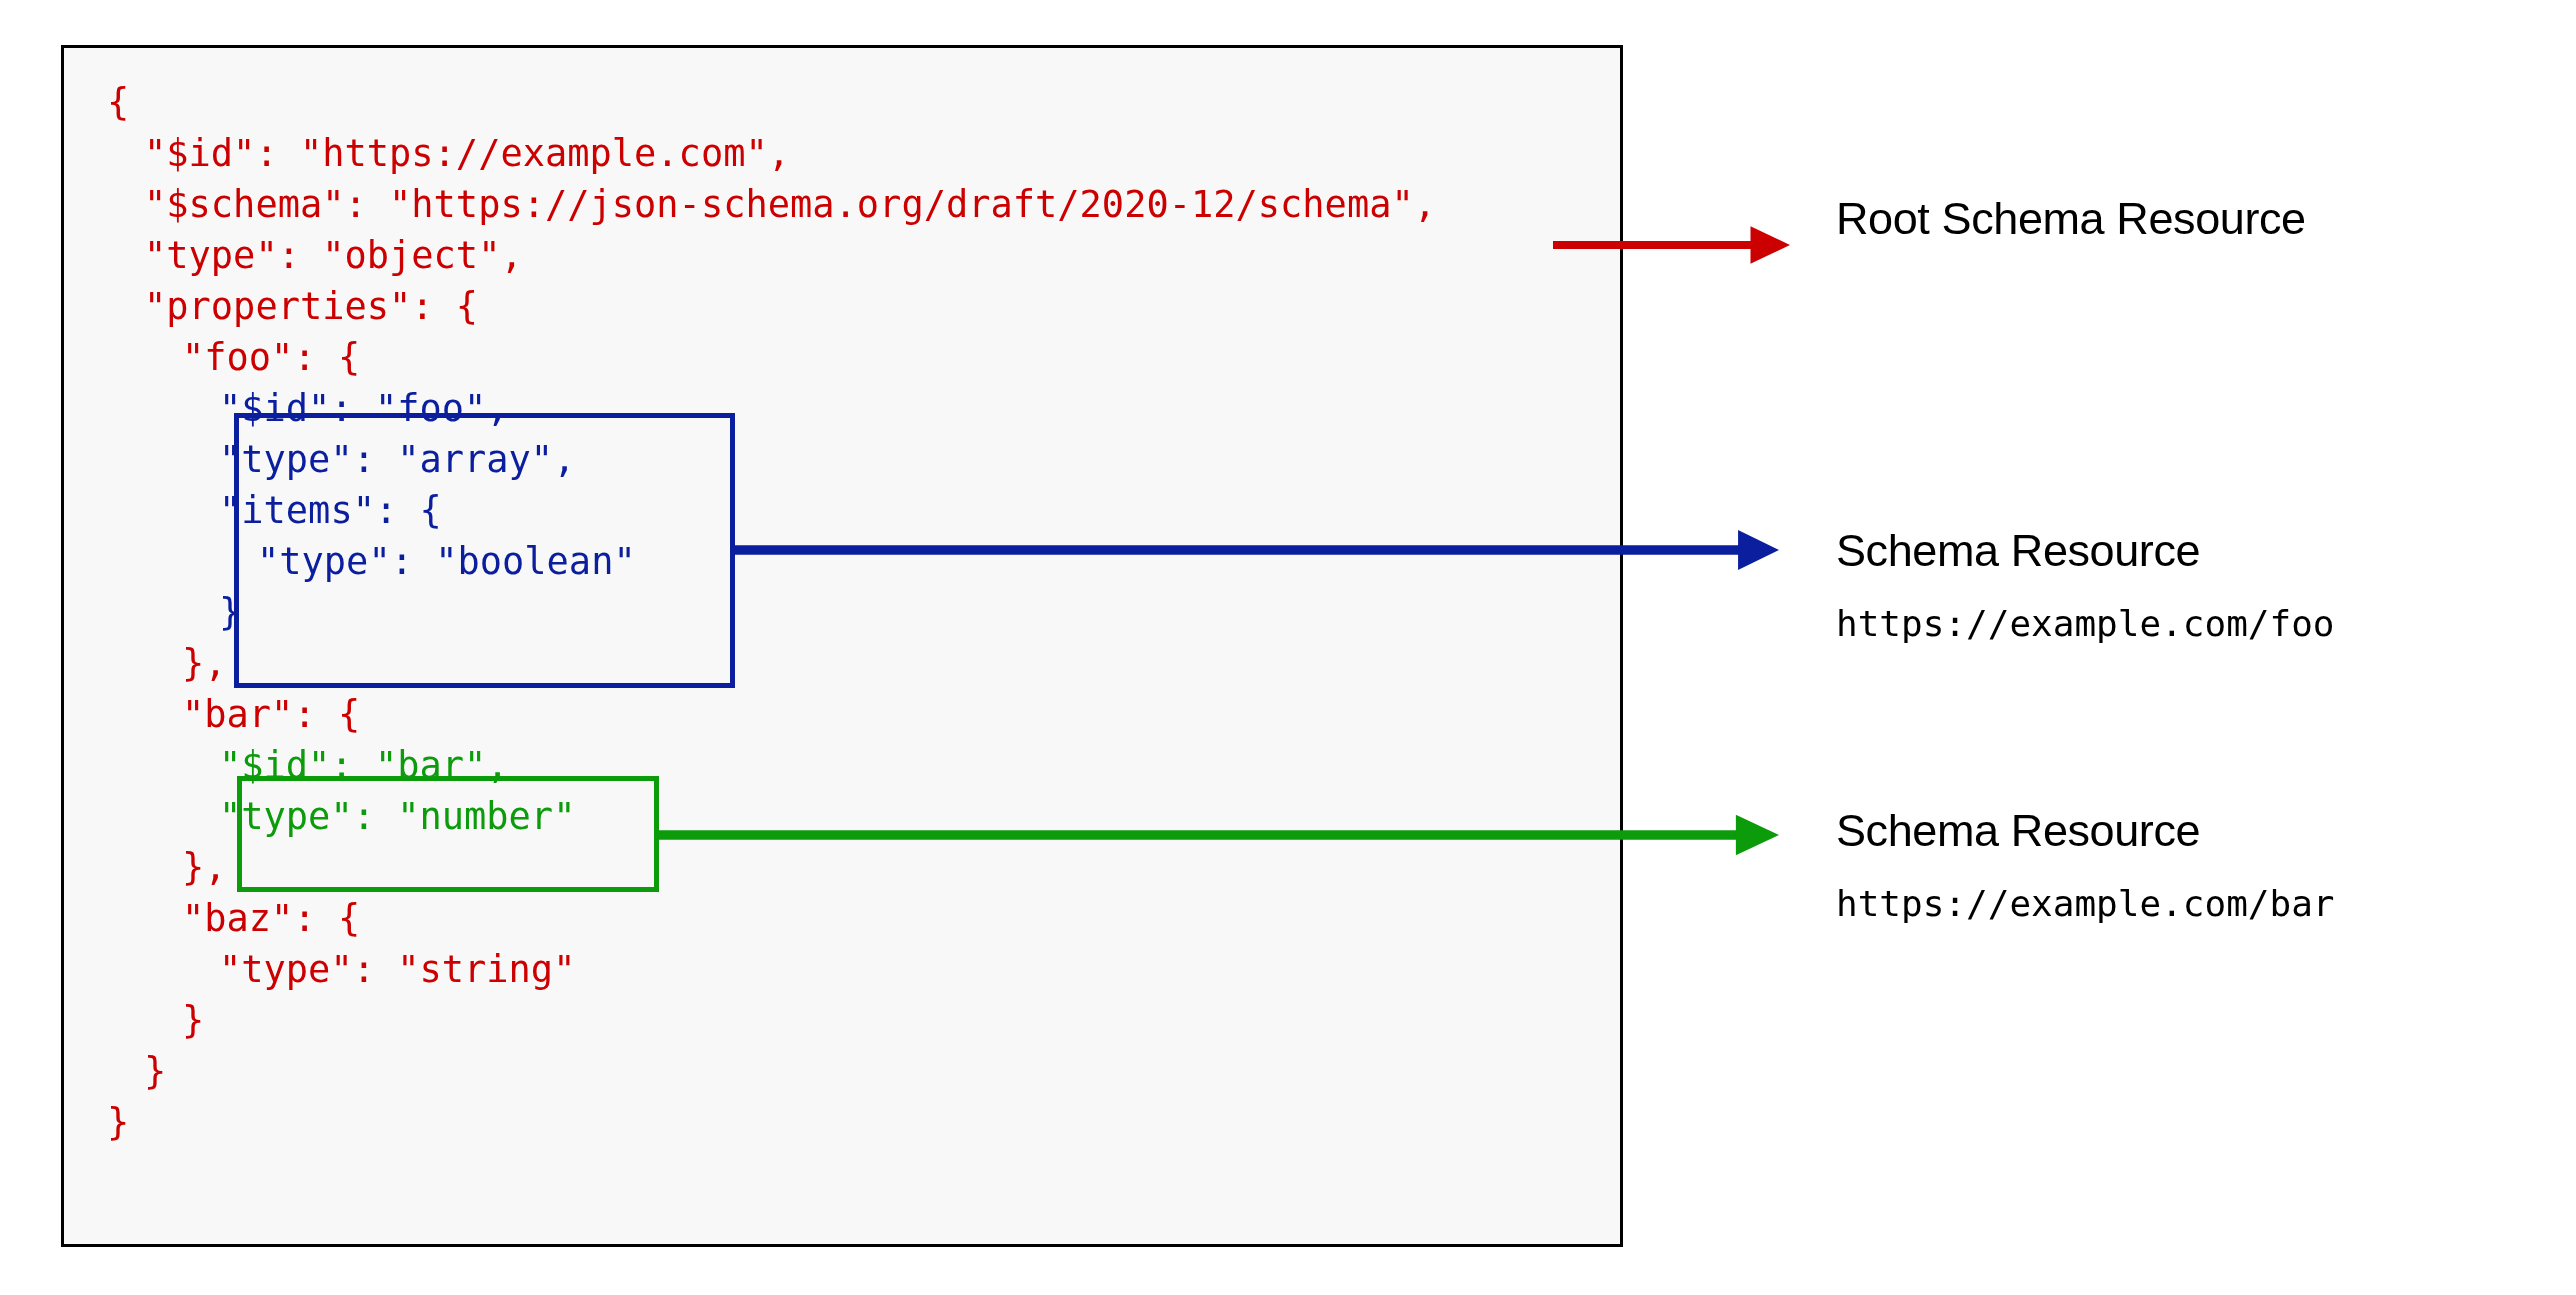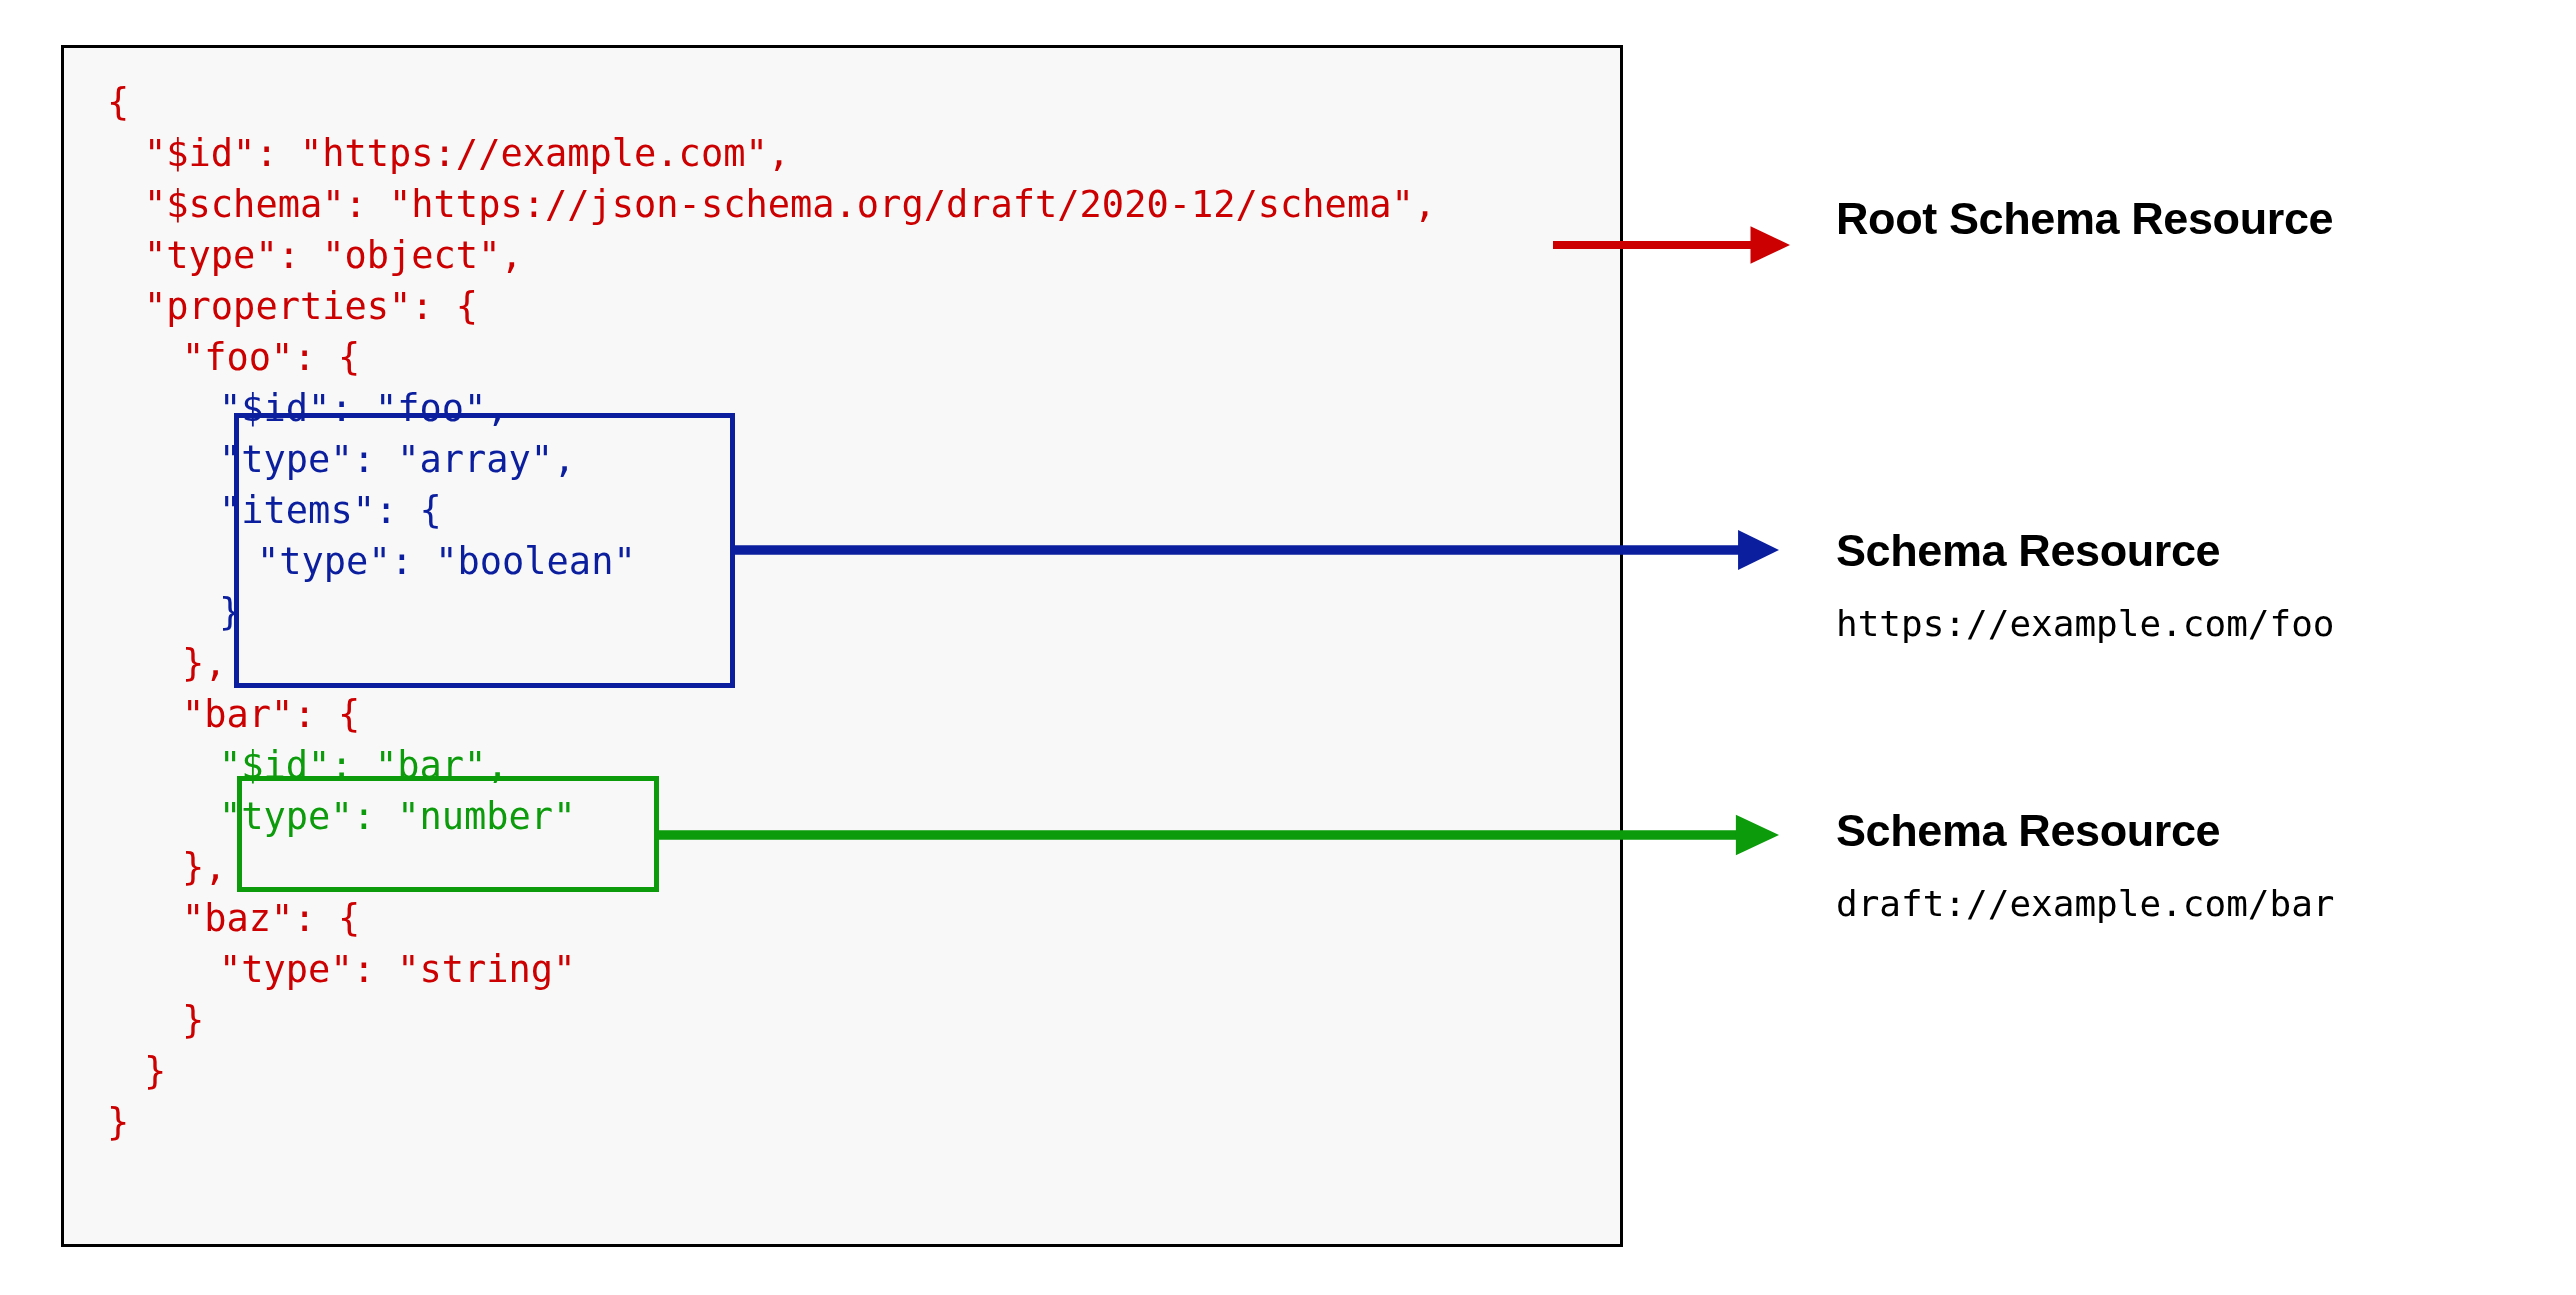--- a/index.html
+++ b/index.html
@@ -82,21 +82,21 @@
     left: 1836px;
   }
   #legend-root  { top: 193px; }
   #legend-foo   { top: 525px; }
   #legend-bar   { top: 805px; }
 
   .legend-title {
     margin: 0;
     font-family: "Liberation Sans", sans-serif;
     font-size: 45px;
-    font-weight: bold;
+    font-weight: normal;
     color: #000000;
     letter-spacing: -0.4px;
     white-space: nowrap;
   }
   .legend-url {
     margin: 0;
     margin-top: 26px;
     font-family: "DejaVu Sans Mono", monospace;
     font-size: 36px;
     color: #000000;
@@ -134,17 +134,17 @@
     <p class="legend-title">Root Schema Resource</p>
   </div>
 
   <div class="legend-group" id="legend-foo">
     <p class="legend-title">Schema Resource</p>
     <p class="legend-url">https://example.com/foo</p>
   </div>
 
   <div class="legend-group" id="legend-bar">
     <p class="legend-title">Schema Resource</p>
-    <p class="legend-url">draft://example.com/bar</p>
+    <p class="legend-url">https://example.com/bar</p>
   </div>
 
 </div>
 
 
 </body></html>

